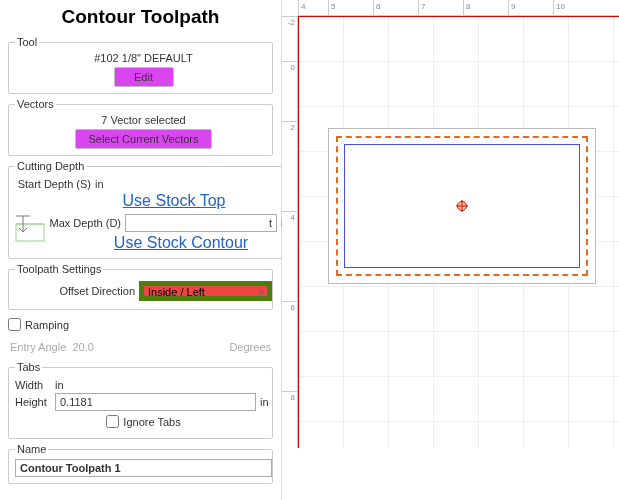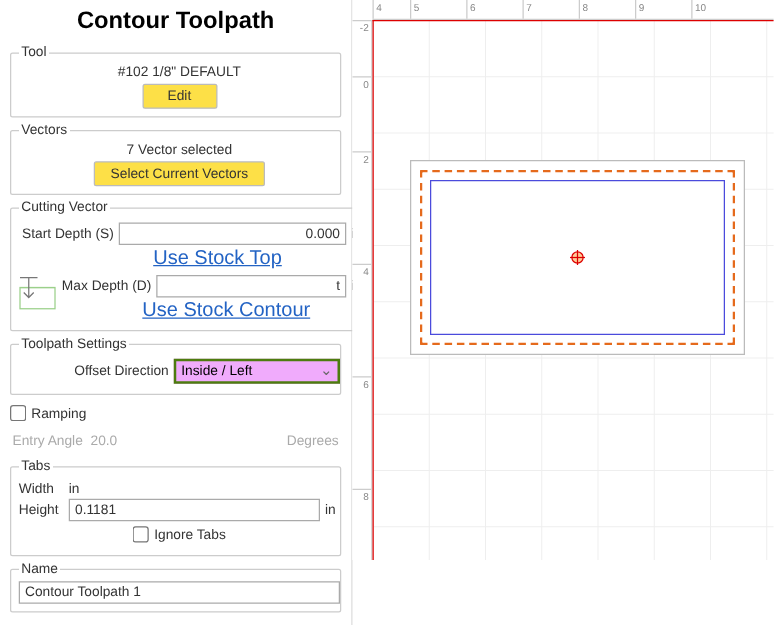--- a/index.html
+++ b/index.html
@@ -45,21 +45,21 @@
     color: #333;
     padding: 0 2px;
   }
   .center-col {
     display: flex;
     flex-direction: column;
     align-items: center;
     gap: 3px;
   }
   .btn {
-    background: #fde047;
+    background: #d946ef;
     border: 1px solid #bbb;
     border-radius: 2px;
     padding: 3px 12px;
     font-size: 11px;
     color: #333;
     cursor: pointer;
     min-width: 60px;
     text-align: center;
   }
   .static-text { font-size: 11px; color: #333; }
@@ -93,22 +93,22 @@
     text-align: center;
     cursor: pointer;
   }
   .depth-icon-wrap {
     float: left;
     width: 30px;
     height: 28px;
     margin: 2px 4px 0 0;
   }
   .select {
-    border: 2px solid #4d7c0f;
-    background: #f0abfc;
+    border: 5px solid #4d7c0f;
+    background: #ef4444;
     height: 20px;
     font-size: 11px;
     padding: 0 4px;
     appearance: none;
     position: relative;
   }
   .select-wrap {
     position: relative;
     flex: 1;
     display: flex;
@@ -237,25 +237,24 @@
 
     <fieldset>
       <legend>Vectors</legend>
       <div class="center-col">
         <div class="static-text">7 Vector selected</div>
         <button class="btn">Select Current Vectors</button>
       </div>
     </fieldset>
 
     <fieldset>
-      <legend>Cutting Vector</legend>
+      <legend>Cutting Depth</legend>
 
       <div class="row depth">
         <span class="lbl right" style="width:76px;">Start Depth (S)</span>
-        <input type="text" class="num" style="flex: 1 1 0%;" value="0.000">
         <span class="unit">in</span>
       </div>
       <div class="link" style="margin-left:40px;">Use Stock Top</div>
 
       <div style="display:flex; align-items:flex-start; margin-top:2px;">
         <div class="depth-icon-wrap">
           <svg width="30" height="28" viewBox="0 0 30 28">
             <rect x="1" y="10" width="28" height="17" fill="none" stroke="#9bd08a" stroke-width="1"></rect>
             <line x1="1" y1="10" x2="29" y2="10" stroke="#9bd08a"></line>
             <path d="M8 2 L8 18 M4 14 L8 18 L12 14" fill="none" stroke="#777" stroke-width="1"></path>
@@ -306,21 +305,21 @@
         <span class="unit">in</span>
       </div>
       <div class="cb-row" style="justify-content:center;">
         <input type="checkbox" style="">
         <span>Ignore Tabs</span>
       </div>
     </fieldset>
 
     <fieldset>
       <legend>Name</legend>
-      <input type="text" style="width: 100%;" value="Contour Toolpath 1">
+      <input type="text" style="width: 100%; font-weight: bold;" value="Contour Toolpath 1">
     </fieldset>
 
   </div>
 
   <div class="canvas-area">
     <div class="ruler-h">
       <div class="tick" style="width:30px;">
           <span class="ruler-num-h">4</span>
         </div>
       <div class="tick" style="width:45px;">

